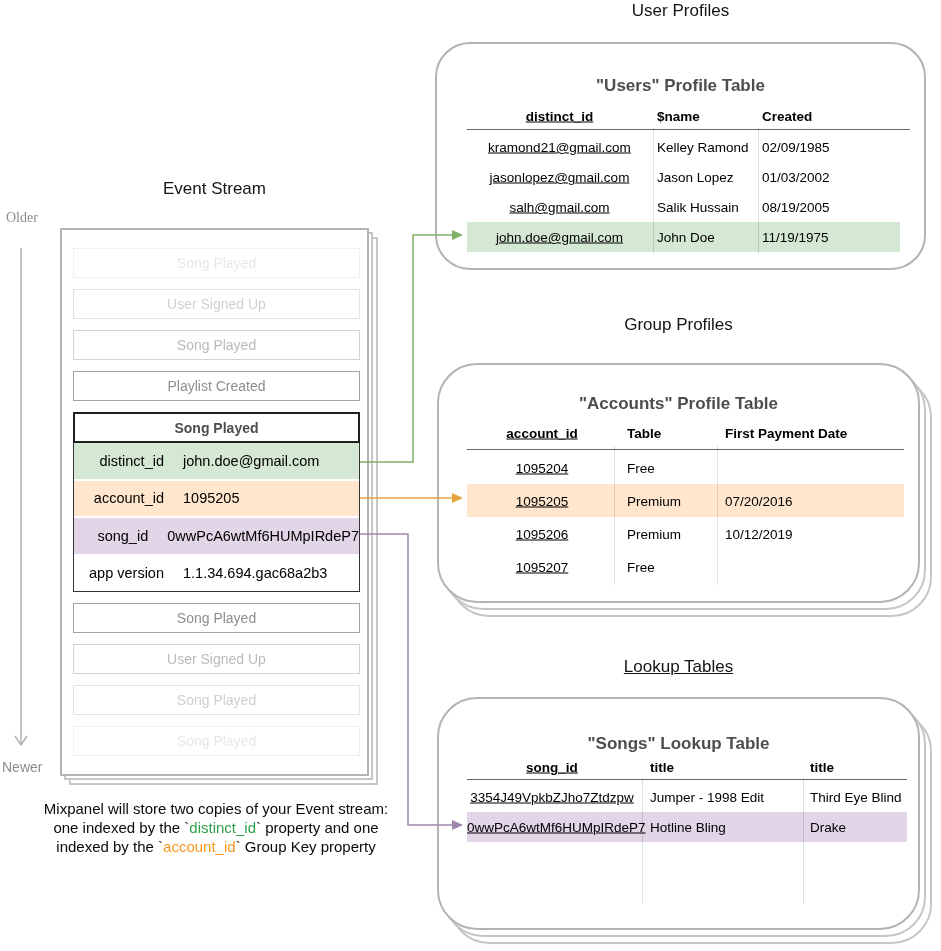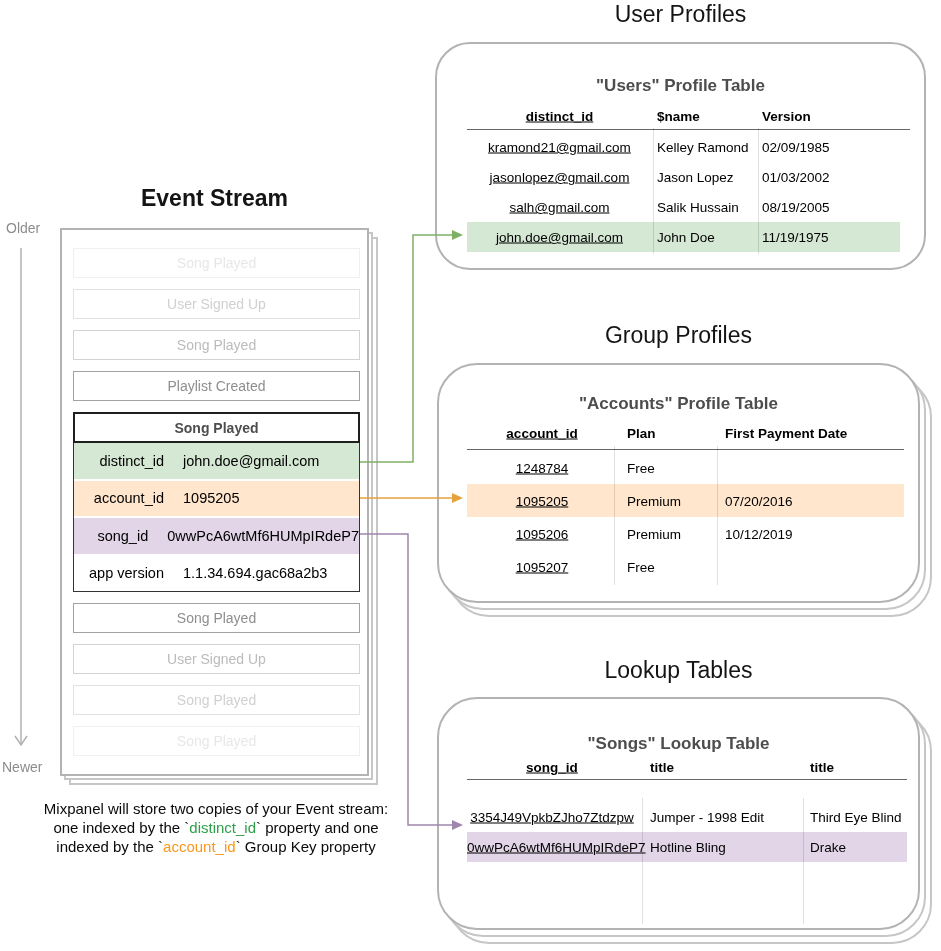--- a/index.html
+++ b/index.html
@@ -3,21 +3,21 @@
 <meta charset="utf-8">
 <style>
   * { margin:0; padding:0; box-sizing:border-box; }
   html,body { background:#ffffff; }
   .canvas {
     position:relative; width:941px; height:951px; overflow:hidden;
     font-family:"Liberation Sans","DejaVu Sans",sans-serif; color:#000; background:#fff;
   }
 
   
-  .sec-title { position:absolute; text-align:center; font-size:23px; color:#141414; white-space:nowrap; }
+  .sec-title { position:absolute; text-align:center; font-size:17px; color:#141414; white-space:nowrap; }
 
   
   .tl-label { position:absolute; font-size:14px; color:#8c8c8c; }
 
   
   .sheet { position:absolute; background:#fff; border:2px solid #c6c6c6; }
   .es-main { left:60px; top:228px; width:309px; height:548px; border-color:#b3b3b3; z-index:10; }
   .es-s2 { left:64px; top:232px; width:309px; height:548px; z-index:9; }
   .es-s3 { left:69px; top:237px; width:309px; height:548px; z-index:8; }
 
@@ -86,40 +86,40 @@
   .a-body { left:28px; top:86px; width:437px; }
   .a-body .trow { height:33px; }
   .a-c1 { left:0; width:150px; text-align:center; }
   .a-c2 { left:160px; }
   .a-c3 { left:258px; }
 
   
   .s-title { top:35px; }
   .s-head { left:28px; top:58px; width:440px; height:20px; }
   .s-rule { left:28px; top:80px; width:440px; }
-  .s-body { left:28px; top:83px; width:440px;margin-top:20px; }
+  .s-body { left:28px; top:83px; width:440px; }
   .s-body .trow { height:30px; }
   .s-c1 { left:0; width:170px; text-align:center; }
   .s-c2 { left:183px; }
   .s-c3 { left:343px; }
 
   
   .overlay { position:absolute; left:0; top:0; width:941px; height:951px; z-index:60; pointer-events:none; }
 </style>
 </head>
 <body>
 
 <div class="canvas">
 
-  <div class="sec-title" style="left:60px; top:185px; width:309px;font-weight:bold;">Event Stream</div>
+  <div class="sec-title" style="left:60px; top:179px; width:309px;">Event Stream</div>
   <div class="sec-title" style="left:435px; top:1px; width:491px;">User Profiles</div>
-  <div class="sec-title" style="left:437px; top:322px; width:483px;">Group Profiles</div>
-  <div class="sec-title" style="left:437px; top:657px; width:483px;">Lookup Tables</div>
-
-  <div class="tl-label" style="left:6px; top:220px;">Older</div>
+  <div class="sec-title" style="left:437px; top:315px; width:483px;">Group Profiles</div>
+  <div class="sec-title" style="left:437px; top:657px; width:483px;text-decoration:underline;">Lookup Tables</div>
+
+  <div class="tl-label" style="left:6px; top:210px;font-family:Liberation Serif, serif;">Older</div>
   <div class="tl-label" style="left:2px; top:759px;">Newer</div>
 
   <div class="sheet es-s3"></div>
   <div class="sheet es-s2"></div>
   <div class="sheet es-main"></div>
 
   <div class="evt f1" style="top:248px;">Song Played</div>
   <div class="evt f2" style="top:289px;">User Signed Up</div>
   <div class="evt f3" style="top:330px;">Song Played</div>
   <div class="evt f4" style="top:371px;">Playlist Created</div>
@@ -153,21 +153,21 @@
     <div>Mixpanel will store two copies of your Event stream:</div>
     <div><span>one indexed by the `</span><span class="code-green">distinct_id</span><span>` property and one</span></div>
     <div><span>indexed by the `</span><span class="code-orange">account_id</span><span>` Group Key property</span></div>
   </div>
 
   <div class="pbox r35" style="left:435px; top:42px; width:491px; height:228px;">
     <div class="tbl-title u-title">"Users" Profile Table</div>
     <div class="thead u-head">
       <span class="cell hcell idcol u-c1">distinct_id</span>
       <span class="cell hcell u-c2">$name</span>
-      <span class="cell hcell u-c3">Version</span>
+      <span class="cell hcell u-c3">Created</span>
     </div>
     <div class="rule u-rule"></div>
     <div class="tbody u-body">
       <div class="trow">
         <span class="cell idcol u-c1">kramond21@gmail.com</span>
         <span class="cell u-c2">Kelley Ramond</span>
         <span class="cell u-c3">02/09/1985</span>
       </div>
       <div class="trow">
         <span class="cell idcol u-c1">jasonlopez@gmail.com</span>
@@ -188,27 +188,27 @@
       <div class="colsep" style="left:291px; top:-4px; height:126px;"></div>
     </div>
   </div>
 
   <div class="psheet r40" style="left:449px; top:377px; width:483px; height:240px;"></div>
   <div class="psheet r40" style="left:443px; top:370px; width:483px; height:240px;"></div>
   <div class="pbox r40" style="left:437px; top:363px; width:483px; height:240px;">
     <div class="tbl-title a-title">"Accounts" Profile Table</div>
     <div class="thead a-head">
       <span class="cell hcell idcol a-c1">account_id</span>
-      <span class="cell hcell a-c2">Plan</span>
+      <span class="cell hcell a-c2">Table</span>
       <span class="cell hcell a-c3">First Payment Date</span>
     </div>
     <div class="rule a-rule"></div>
     <div class="tbody a-body">
       <div class="trow">
-        <span class="cell idcol a-c1">1248784</span>
+        <span class="cell idcol a-c1">1095204</span>
         <span class="cell a-c2">Free</span>
         <span class="cell a-c3"></span>
       </div>
       <div class="trow hl-o">
         <span class="cell idcol a-c1">1095205</span>
         <span class="cell a-c2">Premium</span>
         <span class="cell a-c3">07/20/2016</span>
       </div>
       <div class="trow">
         <span class="cell idcol a-c1">1095206</span>

